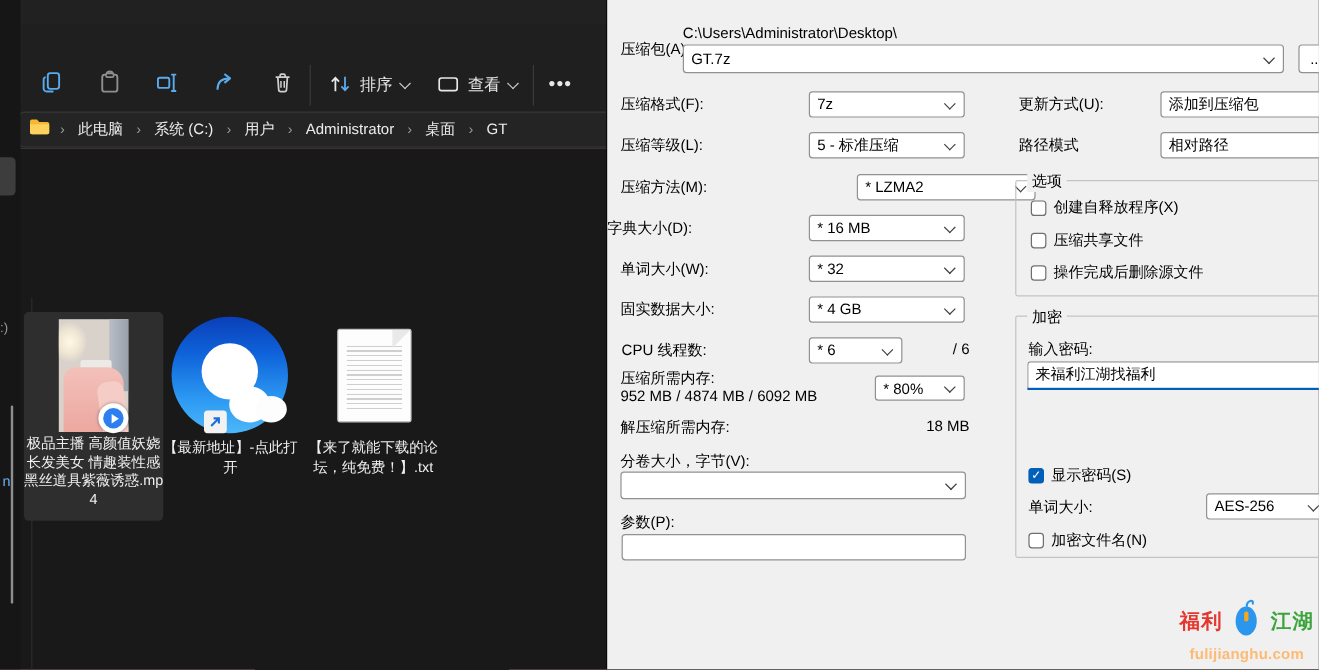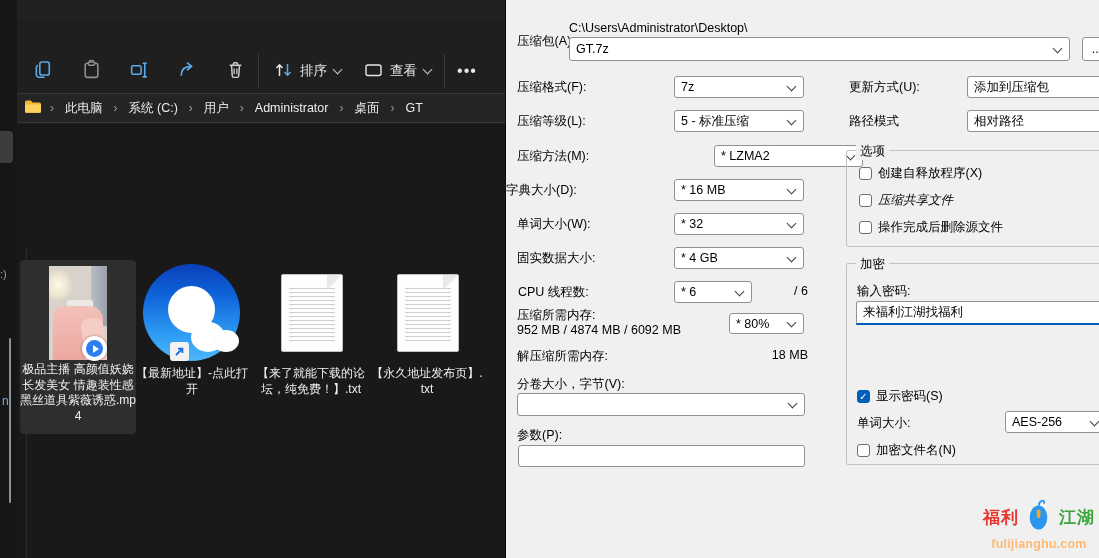--- a/index.html
+++ b/index.html
@@ -221,27 +221,20 @@
       </div>
 
       <div class="fitem" style="left:255px;width:112px;height:170px;">
         <div class="page" style="left:26px;top:14px;">
           <div class="lines"></div>
             <div class="foldw"></div>
         </div>
         <div class="flabel" style="top:106px;">【来了就能下载的论坛，纯免费！】.txt</div>
       </div>
 
-      <div class="fitem" style="left:371px;width:112px;height:170px;">
-        <div class="page" style="left:26px;top:14px;">
-          <div class="lines"></div>
-            <div class="foldw"></div>
-        </div>
-        <div class="flabel" style="top:106px;">【永久地址发布页】.txt</div>
-      </div>
     </div>
   </div>
 
   <div id="backstrip" class="abs">
     <div id="backsel" class="abs"></div>
     <div id="frag1" class="abs">:)</div>
     <div id="frag2" class="abs">n</div>
     <div id="backscroll" class="abs"></div>
   </div>
 
@@ -328,21 +321,21 @@
     <div class="combo" style="left:461px;top:110px;width:140px;">
         <span class="val">相对路径</span>
       </div>
 
     <div class="groupbox" style="left:340px;top:150px;width:262px;height:95px;">
       <span class="grouplabel">选项</span>
       <div class="cbrow" style="left:12px;top:14px;">
         <span class="cb"></span>
         <span class="cblabel">创建自释放程序(X)</span>
       </div>
-      <div class="cbrow" style="left:12px;top:41px;font-style:italic;">
+      <div class="cbrow" style="left:12px;top:41px;">
         <span class="cb"></span>
         <span class="cblabel">压缩共享文件</span>
       </div>
       <div class="cbrow" style="left:12px;top:68px;">
         <span class="cb"></span>
         <span class="cblabel">操作完成后删除源文件</span>
       </div>
     </div>
 
     <div class="groupbox" style="left:340px;top:263px;width:262px;height:200px;">

